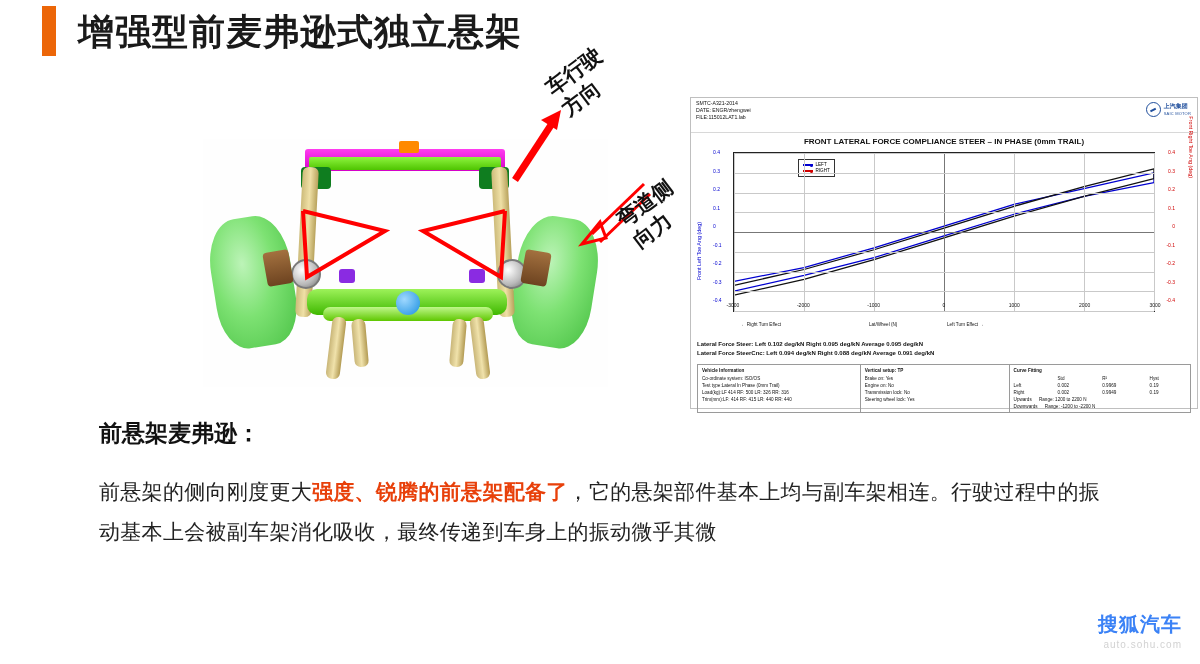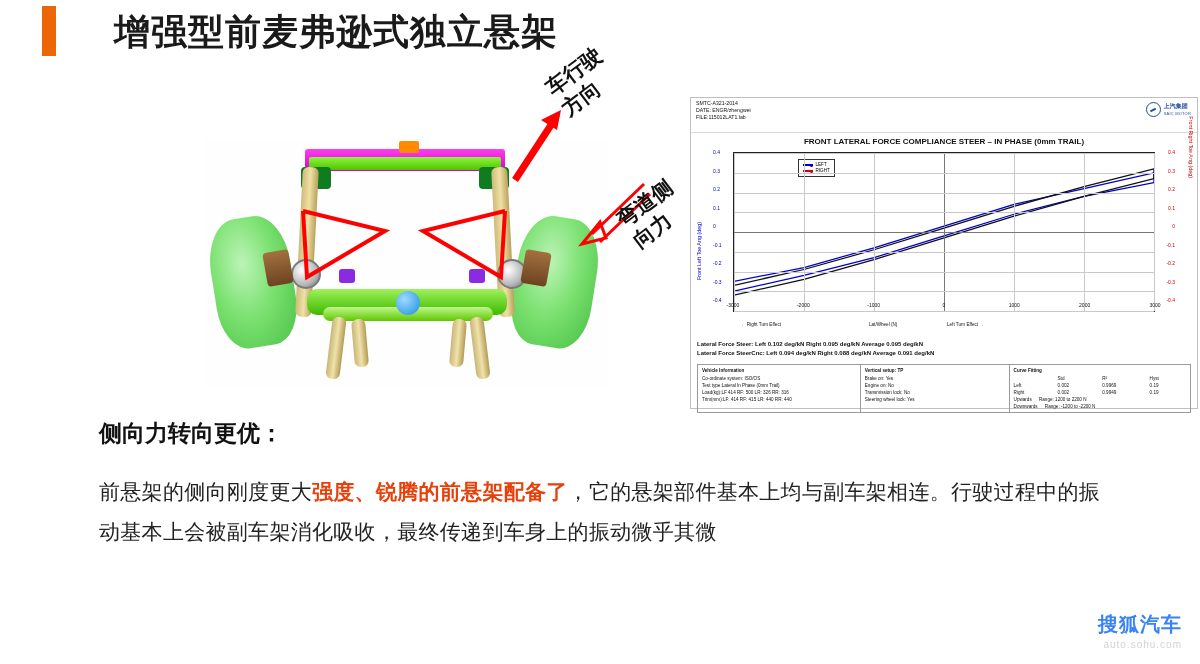--- a/index.html
+++ b/index.html
@@ -8,21 +8,21 @@
     background:#fff;
     font-family:"Liberation Sans", sans-serif;
     overflow:hidden;
     position:relative;
   }
   .slide{position:relative;width:1200px;height:664px;}
 
   
   .header{position:absolute;left:0;top:0;width:1200px;height:62px;}
   .accent-bar{position:absolute;left:42px;top:6px;width:14px;height:50px;background:#ec6608;}
-  .title{position:absolute;left:78px;top:8px;font-size:36px;font-weight:bold;color:#1a1a1a;letter-spacing:1px;margin-left:36px;}
+  .title{position:absolute;left:78px;top:8px;font-size:36px;font-weight:bold;color:#1a1a1a;letter-spacing:1px;}
 
   
   .render{position:absolute;left:203px;top:139px;width:405px;height:248px;background:#ffffff;overflow:hidden;}
   .render .bg{position:absolute;inset:0;background:#fefefe;}
   .tire{position:absolute;border-radius:38% 38% 34% 34%;background:radial-gradient(ellipse at 40% 35%, #b9f3b4 0%, #76e06b 45%, #3fbd3a 100%);opacity:.95;}
   .tireL{left:10px;top:78px;width:80px;height:130px;transform:rotate(-9deg);}
   .tireR{left:312px;top:78px;width:80px;height:130px;transform:rotate(9deg);}
   .crossmember{position:absolute;left:102px;top:10px;width:200px;height:22px;background:linear-gradient(#ff3df0,#d400c8);border-radius:3px;}
   .greenbar{position:absolute;left:106px;top:18px;width:192px;height:13px;background:linear-gradient(#8ef53f,#4ec400);border-radius:2px;}
   .frame-left{position:absolute;left:96px;top:28px;width:16px;height:150px;background:linear-gradient(90deg,#cdbb7a,#efe0a6,#b8a25c);border-radius:6px;transform:rotate(3deg);}
@@ -299,21 +299,21 @@
           <span style="margin-left:6px">Range: 1200 to  2200 N</span>
         </div>
         <div class="trow">
           <span>Downwards</span>
           <span style="margin-left:6px">Range: -1200 to  -2200 N</span>
         </div>
       </div>
     </div>
   </div>
 
-  <div class="subhead">侧向力转向更优：</div>
+  <div class="subhead">前悬架麦弗逊：</div>
 
   <div class="para p1">
     <span>前悬架的侧向刚度更大</span><span class="hl">强度、锐腾的前悬架配备了</span><span>，它的悬架部件基本上均与副车架相连。行驶过程中的振动基本上会被副车架消化吸收，最终传递到车身上的振动微乎其微</span>
   </div>
 
 
   <div class="wm">
     <div class="l1">搜狐汽车</div>
     <div class="l2">auto.sohu.com</div>
   </div>

